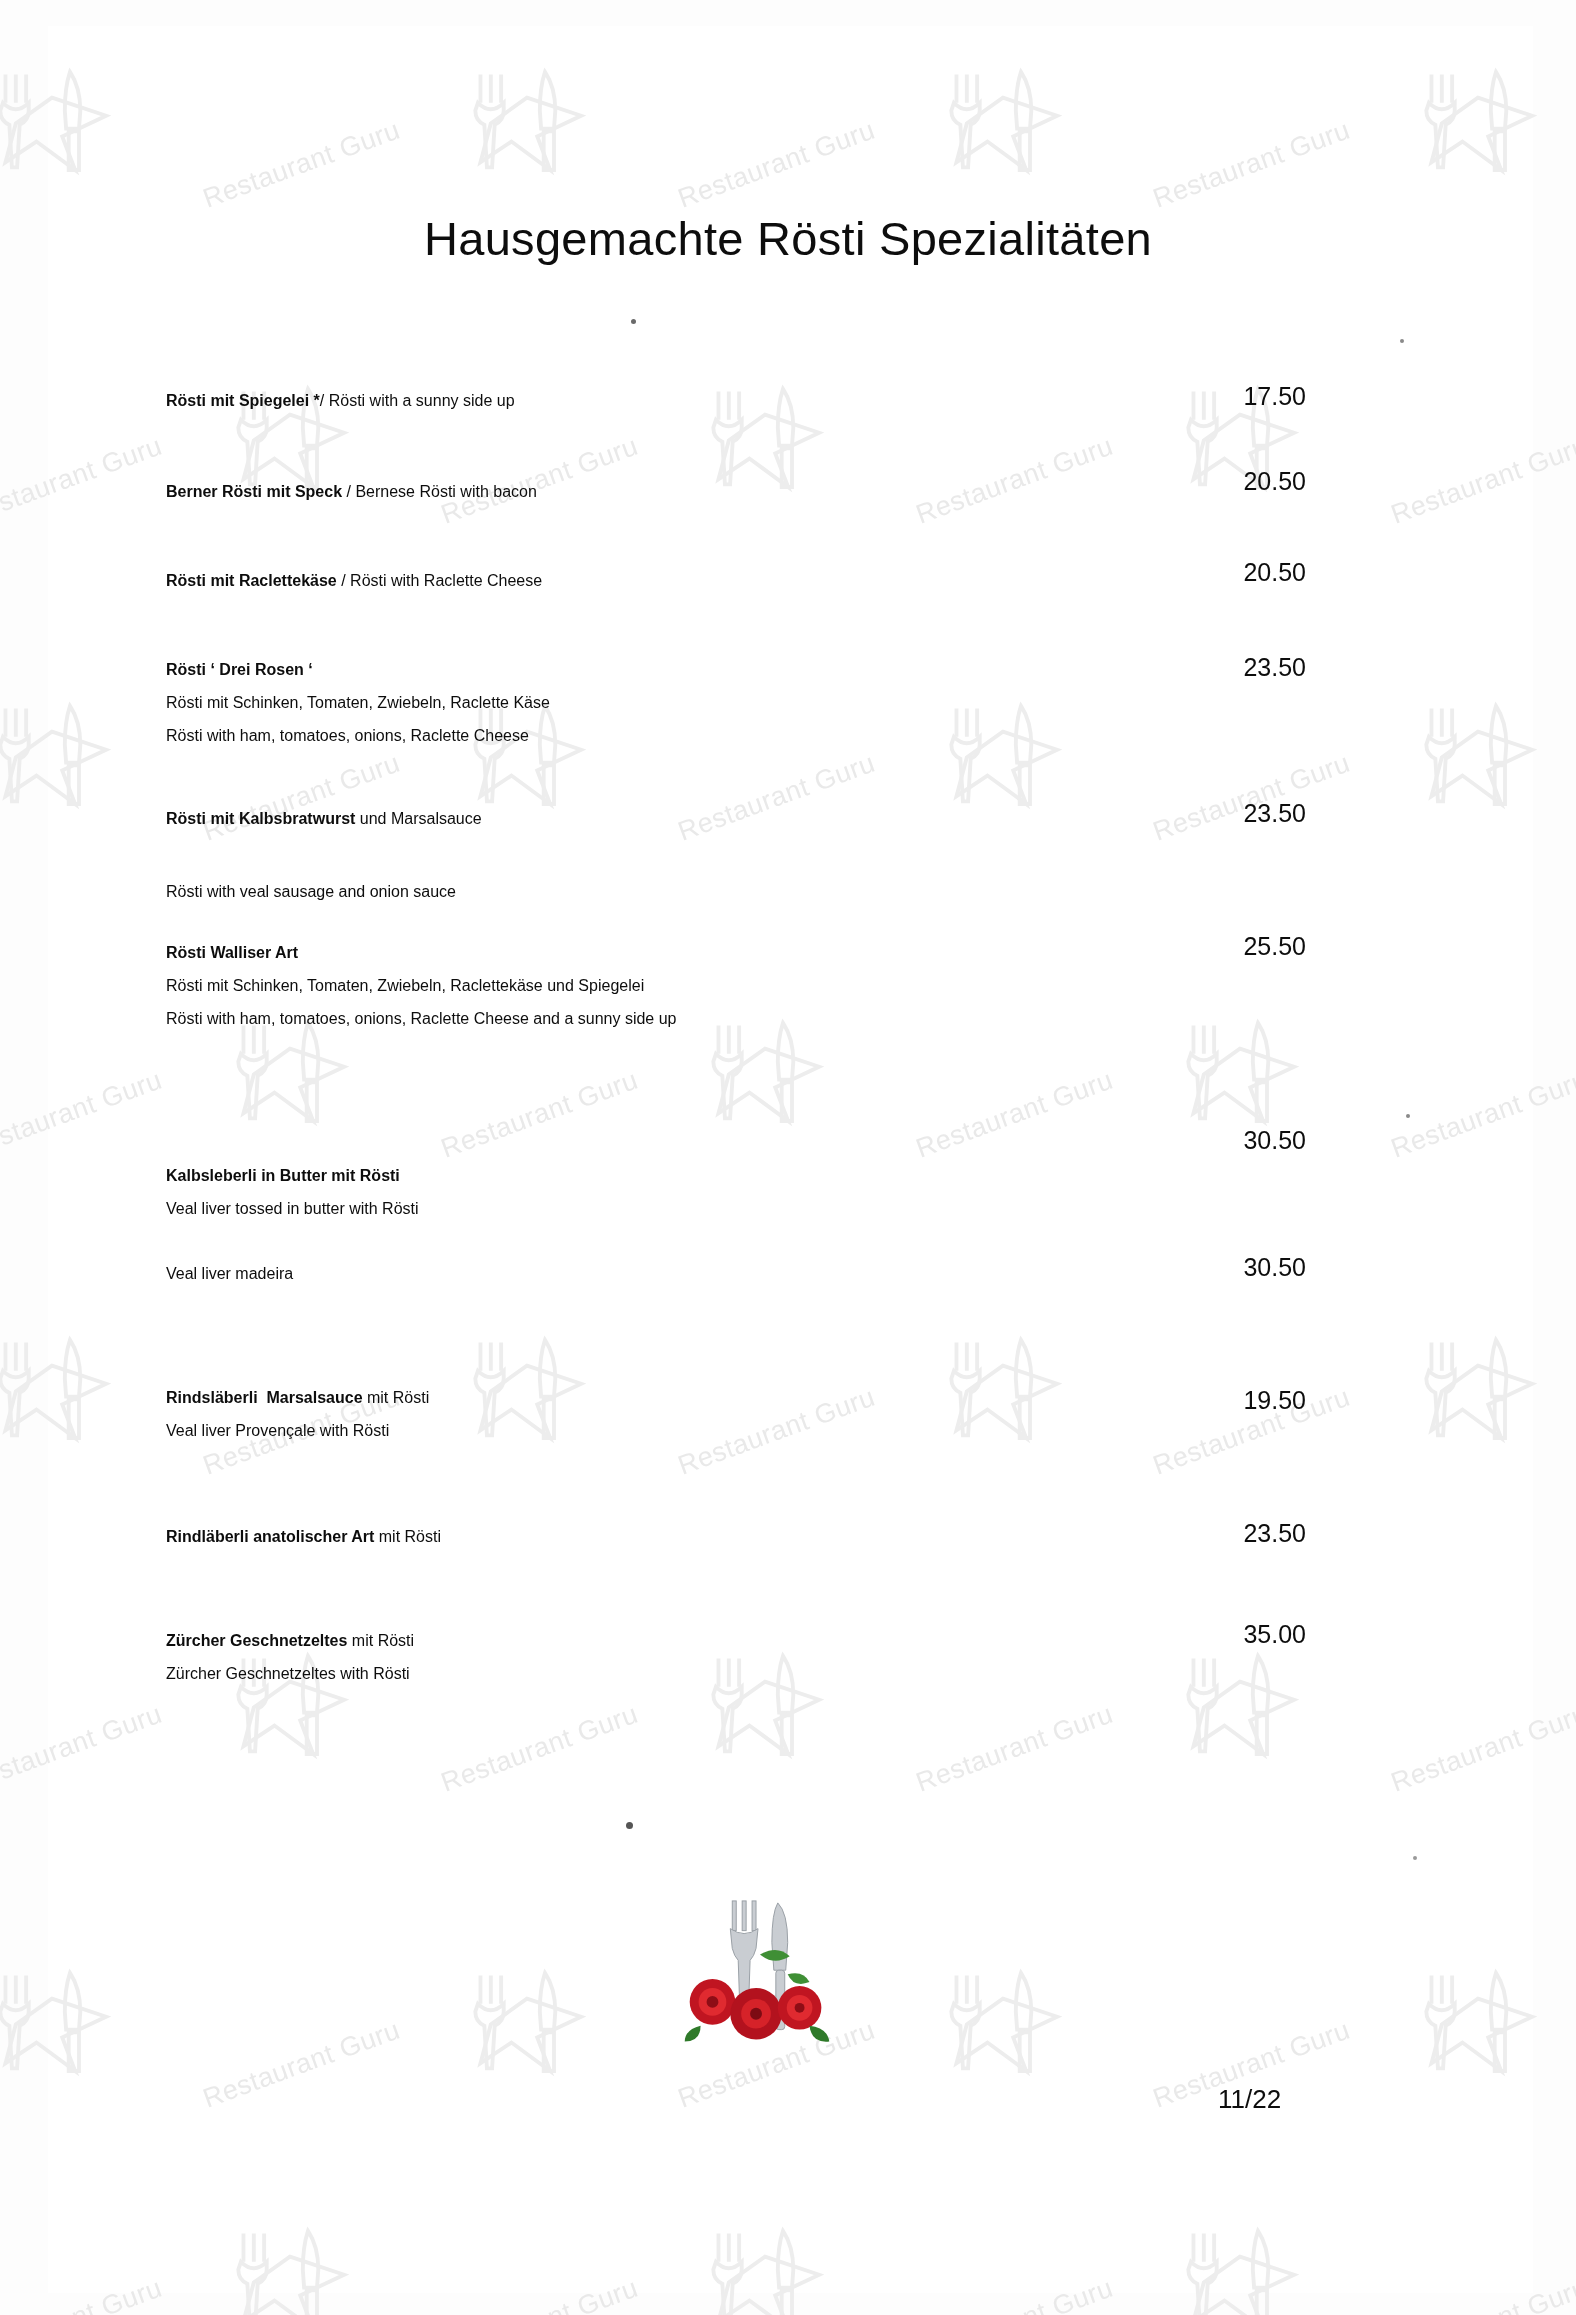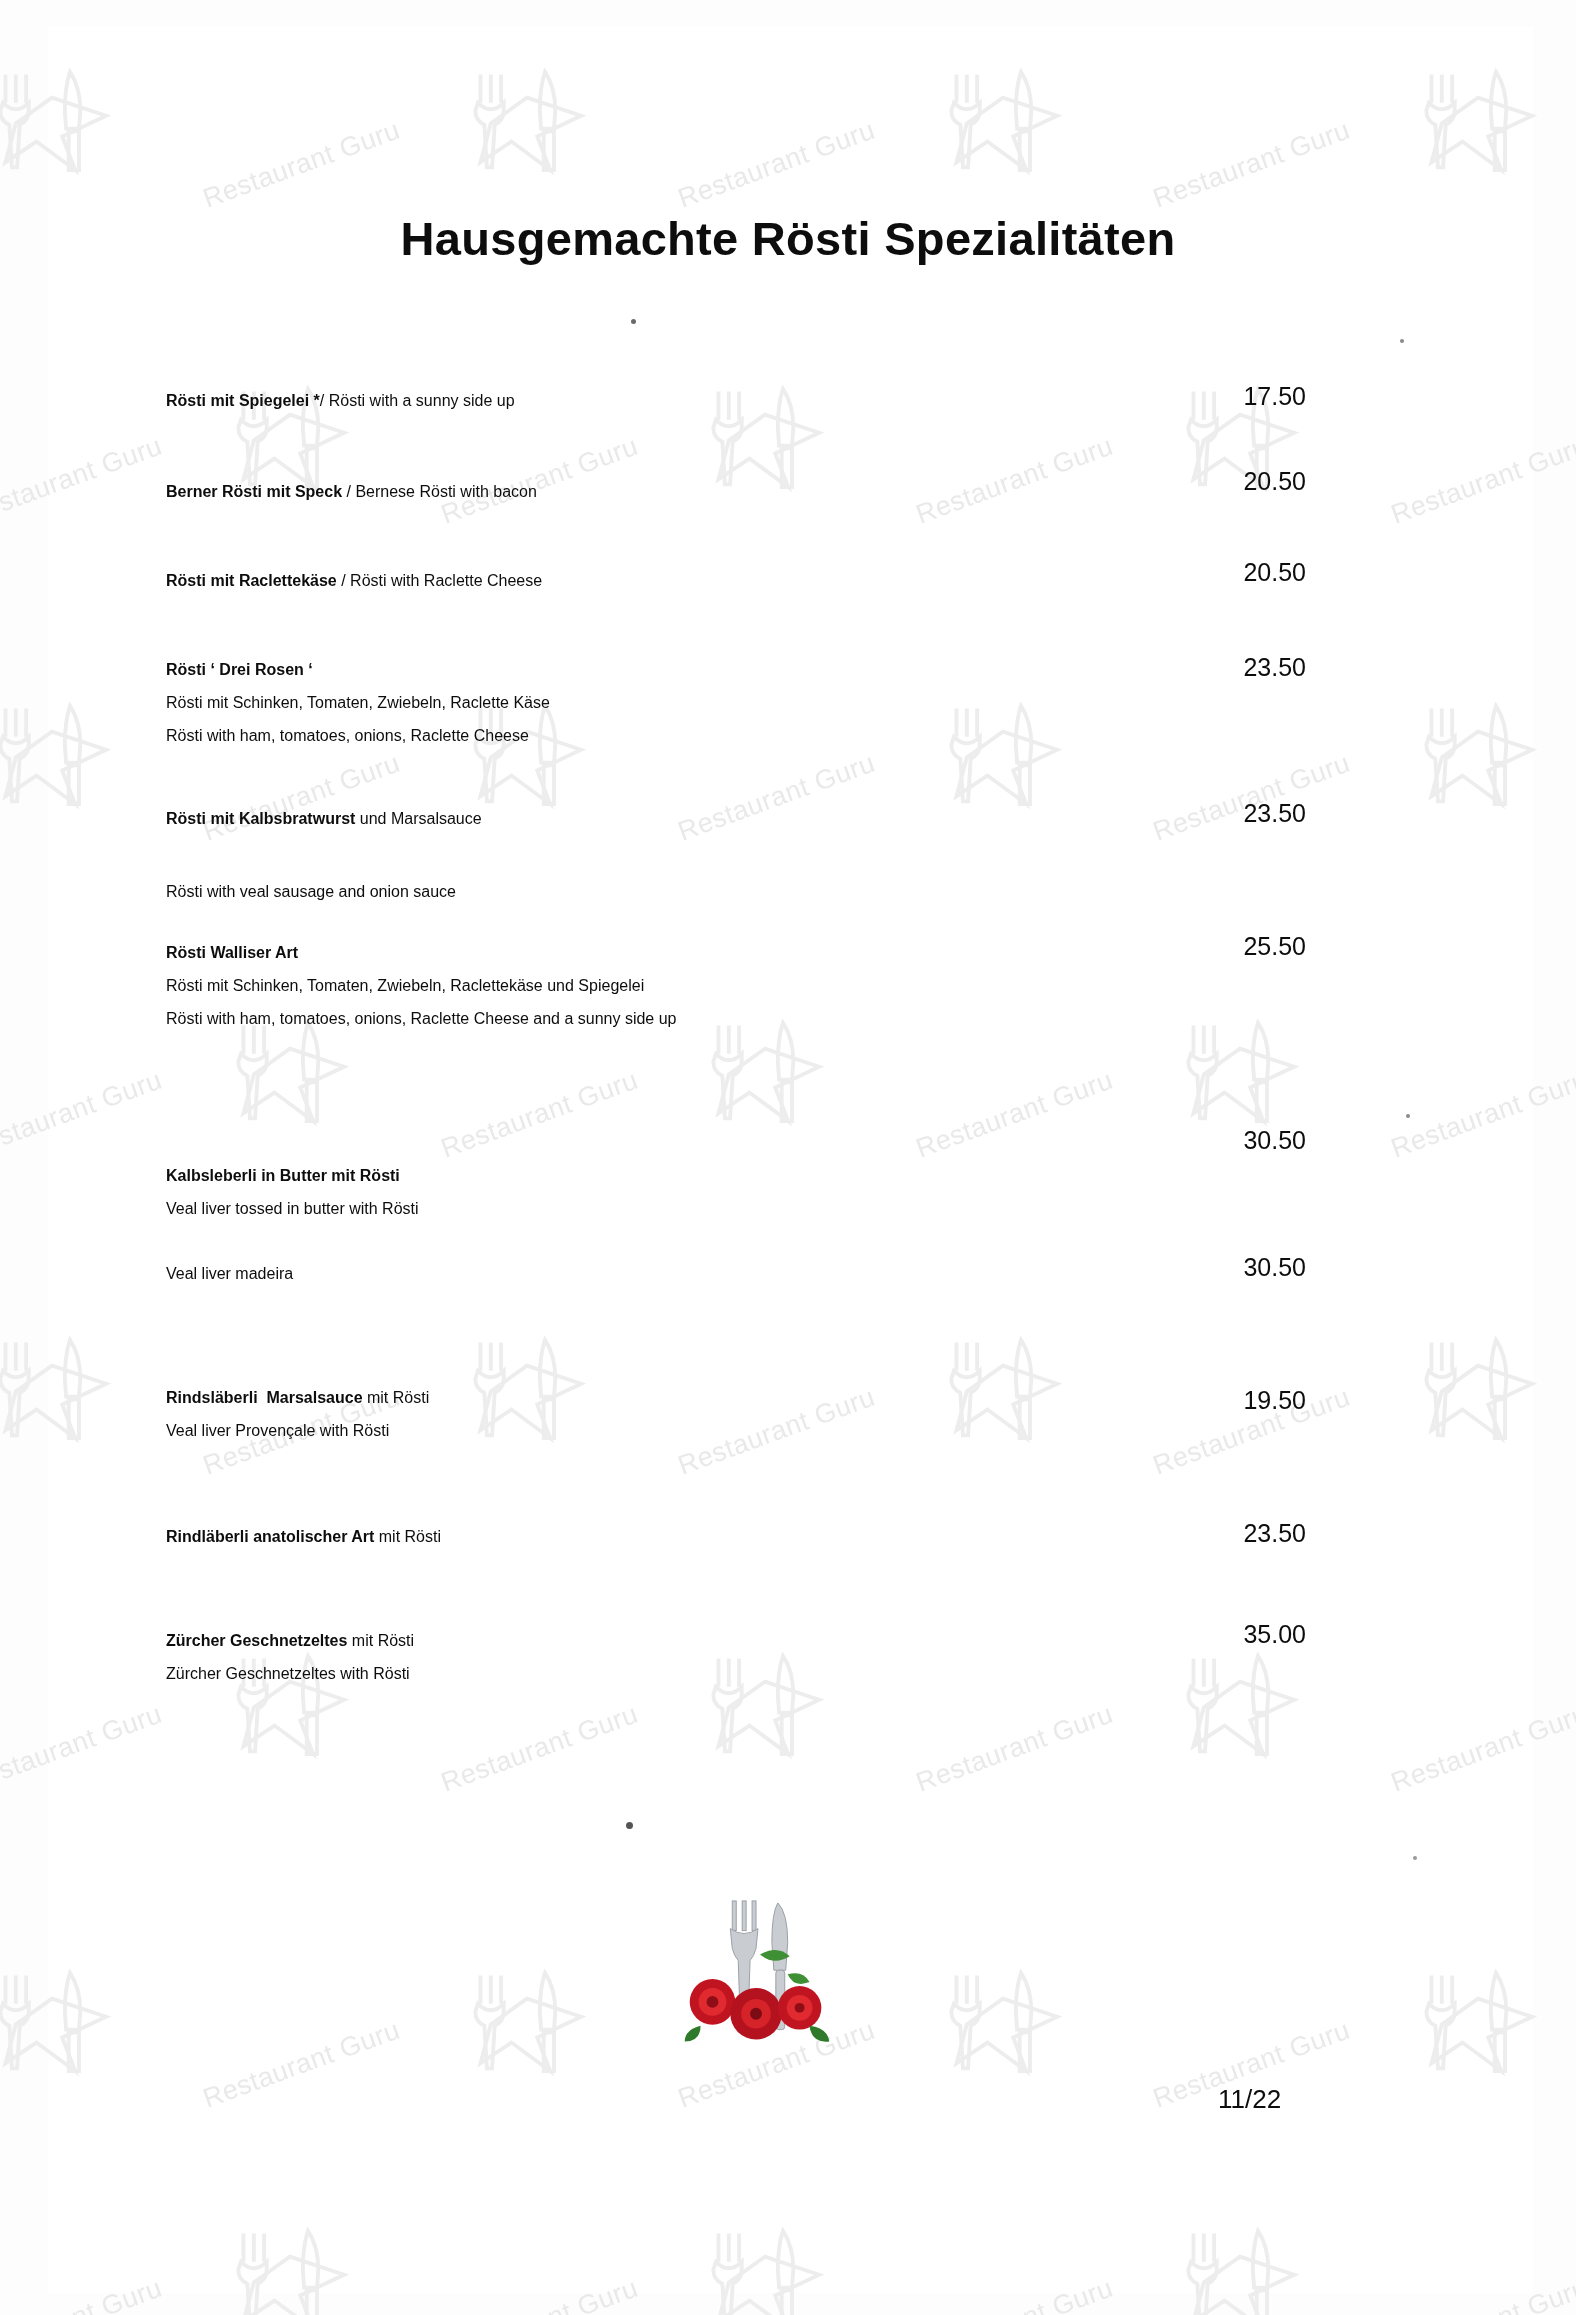--- a/index.html
+++ b/index.html
@@ -69,21 +69,21 @@
     height: 2316px;
   }
 
   .title {
     position: absolute;
     left: 0;
     top: 211px;
     width: 1576px;
     text-align: center;
     font-size: 47px;
-    font-weight: bold;
+    font-weight: normal;
     letter-spacing: 0.3px;
   }
 
   .dot1 {
     position: absolute;
     left: 631px;
     top: 319px;
     width: 5px; height: 5px;
     background: #6a6a6a;
     border-radius: 50%;

